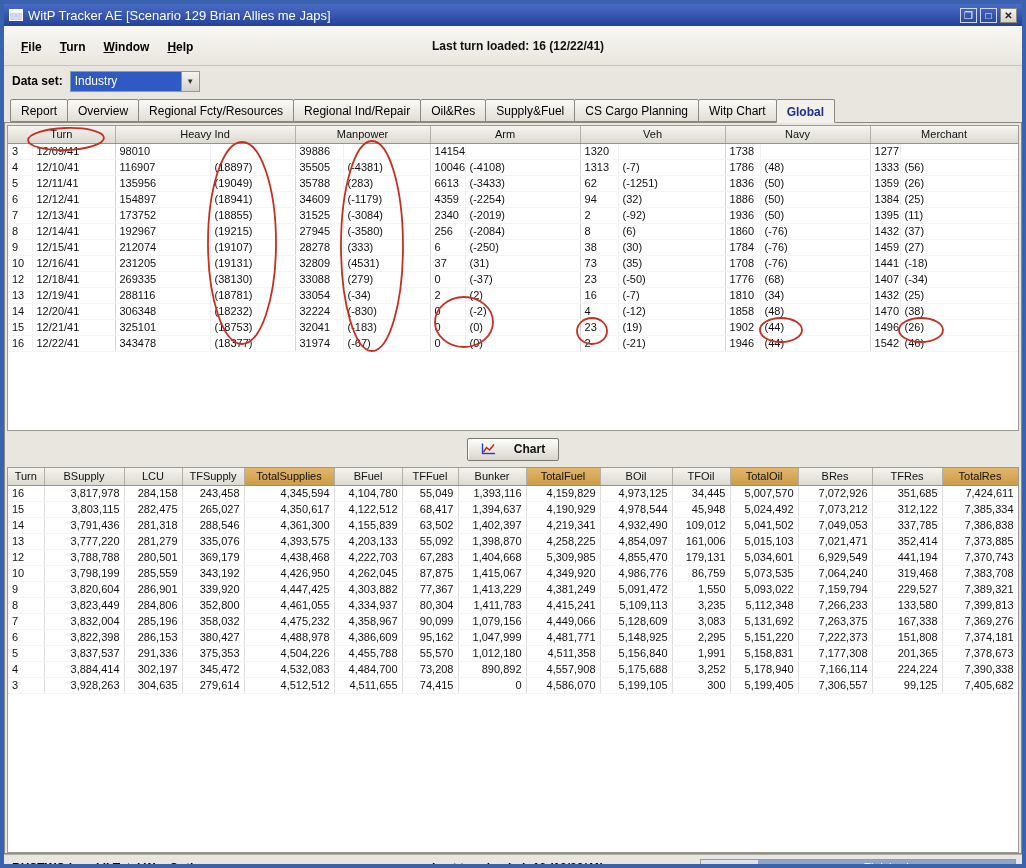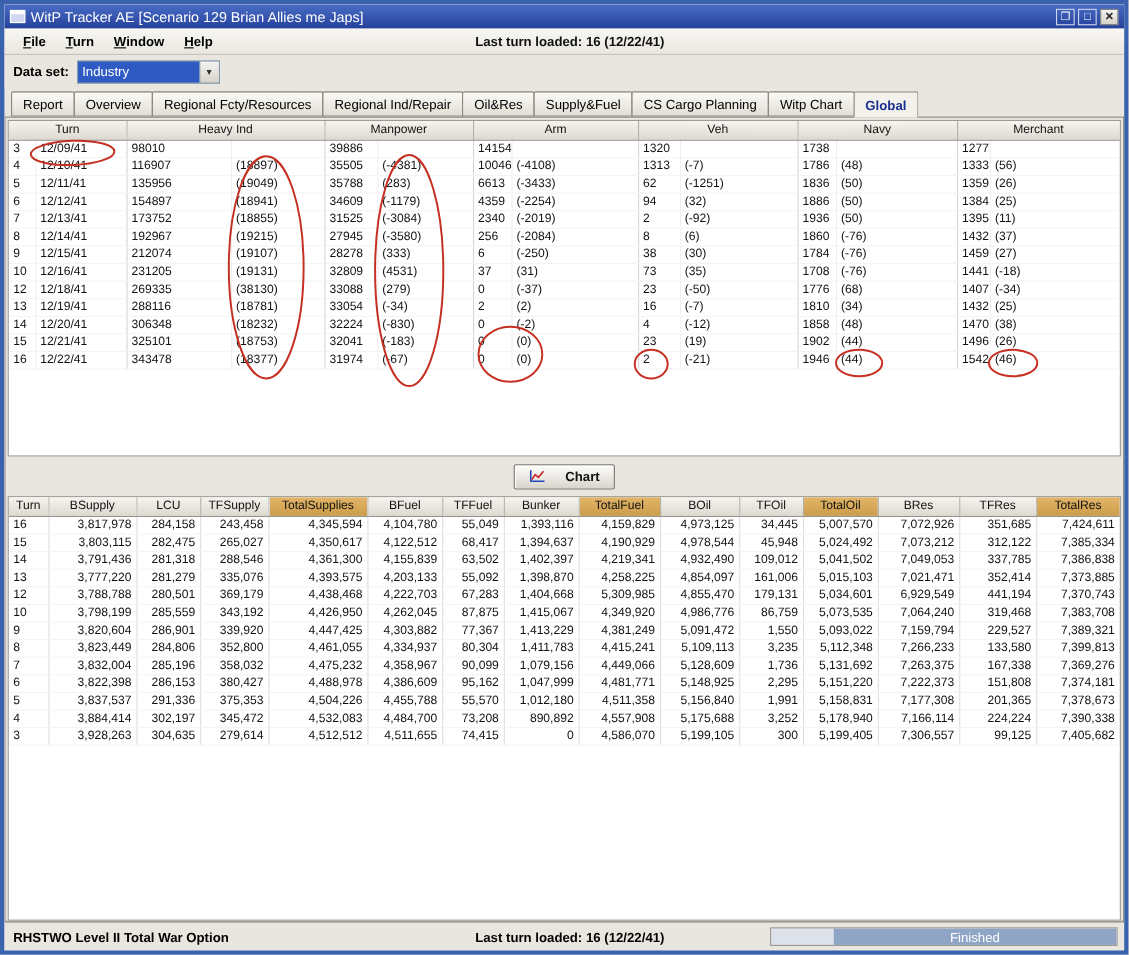--- a/index.html
+++ b/index.html
@@ -11,21 +11,21 @@
   
   .titlebar { height:22px; background:linear-gradient(180deg,var(--titlebar-top,#4a6dc6),var(--titlebar-bottom,#24409a)); display:flex; align-items:center; padding:0 5px; gap:5px; }
   .app-icon { width:14px; height:12px; border:1px solid #fff; background:#cfd8ee; position:relative; }
   .app-icon::before { content:""; position:absolute; left:0; top:0; right:0; height:3px; background:#fff; }
   .title-text { color:#fff; font-weight:normal; font-size:13px; flex:1; white-space:nowrap; overflow:hidden; }
   .tbtns { display:flex; gap:3px; align-items:center; }
   .tbtn { width:17px; height:15px; font-size:10px; line-height:13px; text-align:center; color:#fff; border:1px solid #cdd6ec; cursor:default; }
   .tbtn.close { background:linear-gradient(#f4f3ef,#d4d1c8); color:#222; border:1px solid #8a887f; font-weight:bold; }
 
   
-  .menubar { position:relative; height:24px; background:linear-gradient(#f8f7f3,#e9e6df); border-bottom:1px solid #c6c3ba; display:flex; align-items:center; padding-left:8px; }
+  .menubar { position:relative; height:40px; background:linear-gradient(#f8f7f3,#e9e6df); border-bottom:1px solid #c6c3ba; display:flex; align-items:center; padding-left:8px; }
   .menu-item { display:inline-block; font-size:12px; font-weight:bold; padding:0 9px; cursor:default; }
   .menu-item::first-letter { text-decoration:underline; }
   .menu-lastturn { position:absolute; left:428px; font-weight:bold; font-size:12px; color:#111; }
 
   
   .toolbar { height:30px; display:flex; align-items:center; padding-left:8px; background:#e9e6df; }
   .ds-label { font-weight:bold; font-size:12px; margin-right:7px; }
   .combo { width:130px; height:21px; border:1px solid #7f9db9; background:#a3a3a3; display:flex; cursor:default; }
   .combo-value { flex:1; background:var(--combo-selection,#2f5ac4); color:#fff; font-size:12px; line-height:19px; padding:0 4px; white-space:nowrap; overflow:hidden; }
   .combo-arrow { width:18px; background:linear-gradient(#f4f3ef,#d6d3ca); border-left:1px solid #7f9db9; font-size:8px; display:flex; align-items:center; justify-content:center; color:#333; }
@@ -535,21 +535,21 @@
               <td class="turn">7</td>
               <td>3,832,004</td>
               <td>285,196</td>
               <td>358,032</td>
               <td>4,475,232</td>
               <td>4,358,967</td>
               <td>90,099</td>
               <td>1,079,156</td>
               <td>4,449,066</td>
               <td>5,128,609</td>
-              <td>1,736</td>
+              <td>3,083</td>
               <td>5,131,692</td>
               <td>7,263,375</td>
               <td>167,338</td>
               <td>7,369,276</td>
             </tr>
             <tr>
               <td class="turn">6</td>
               <td>3,822,398</td>
               <td>286,153</td>
               <td>380,427</td>

